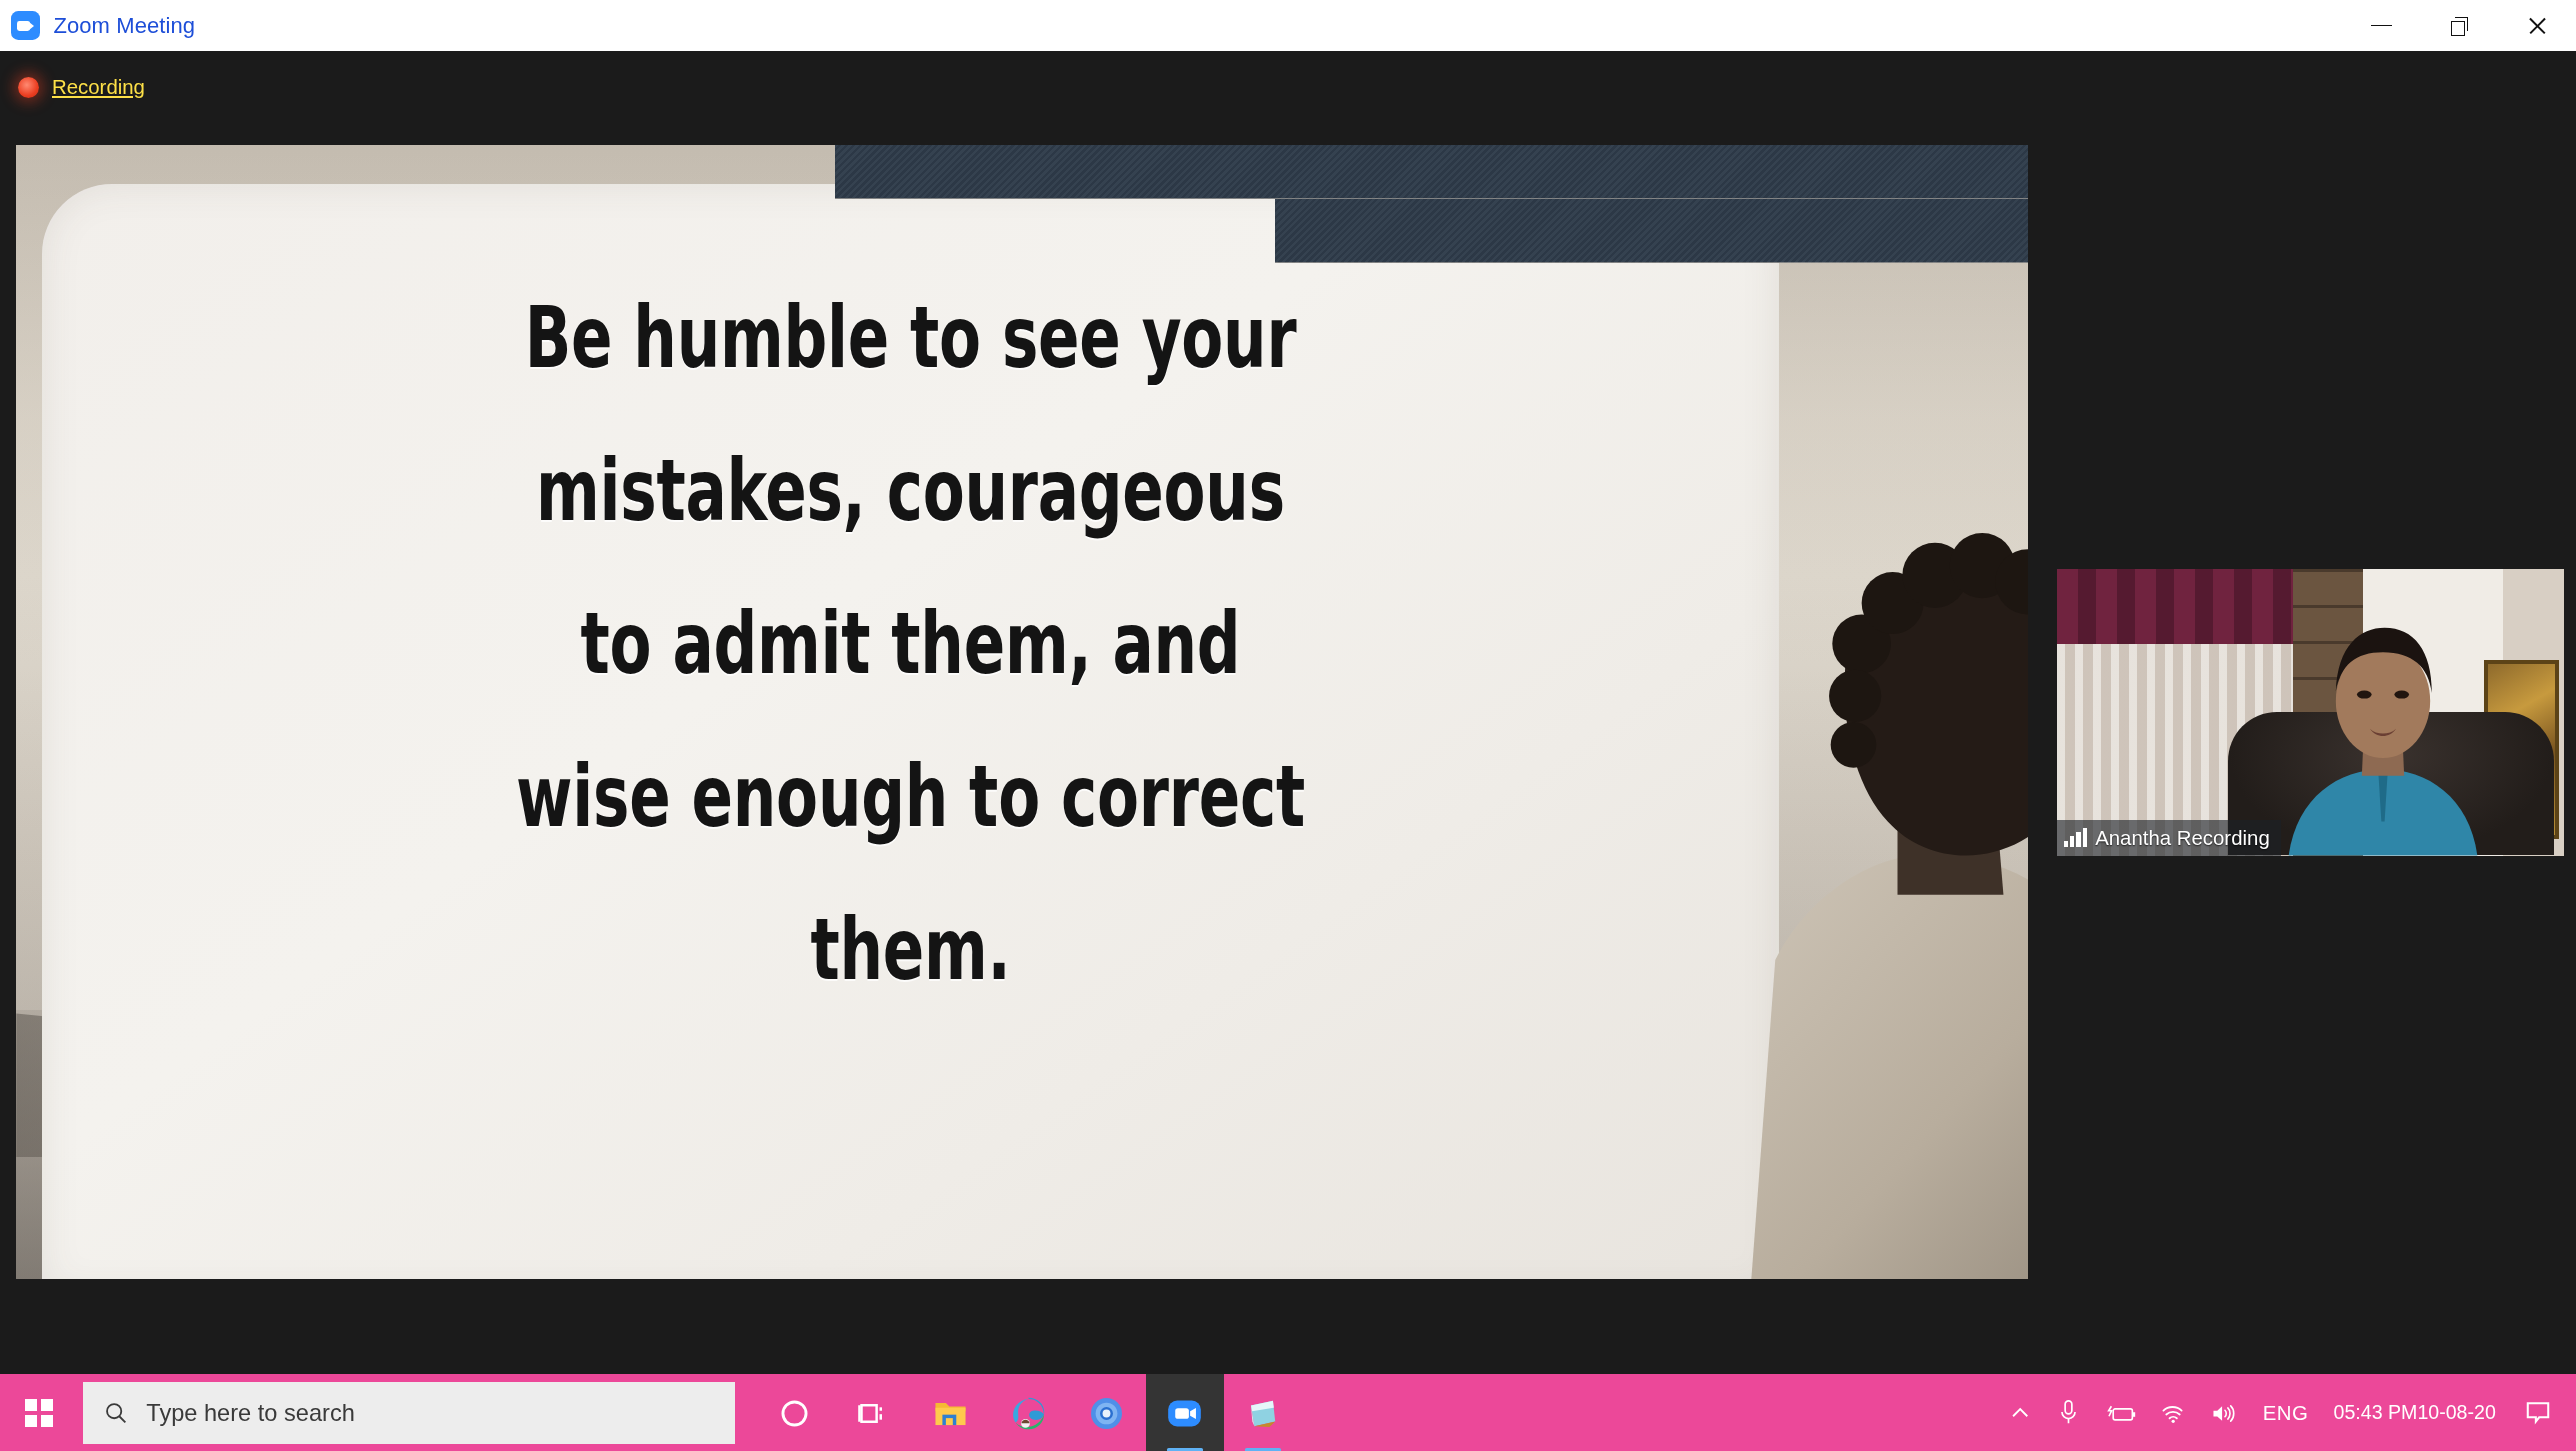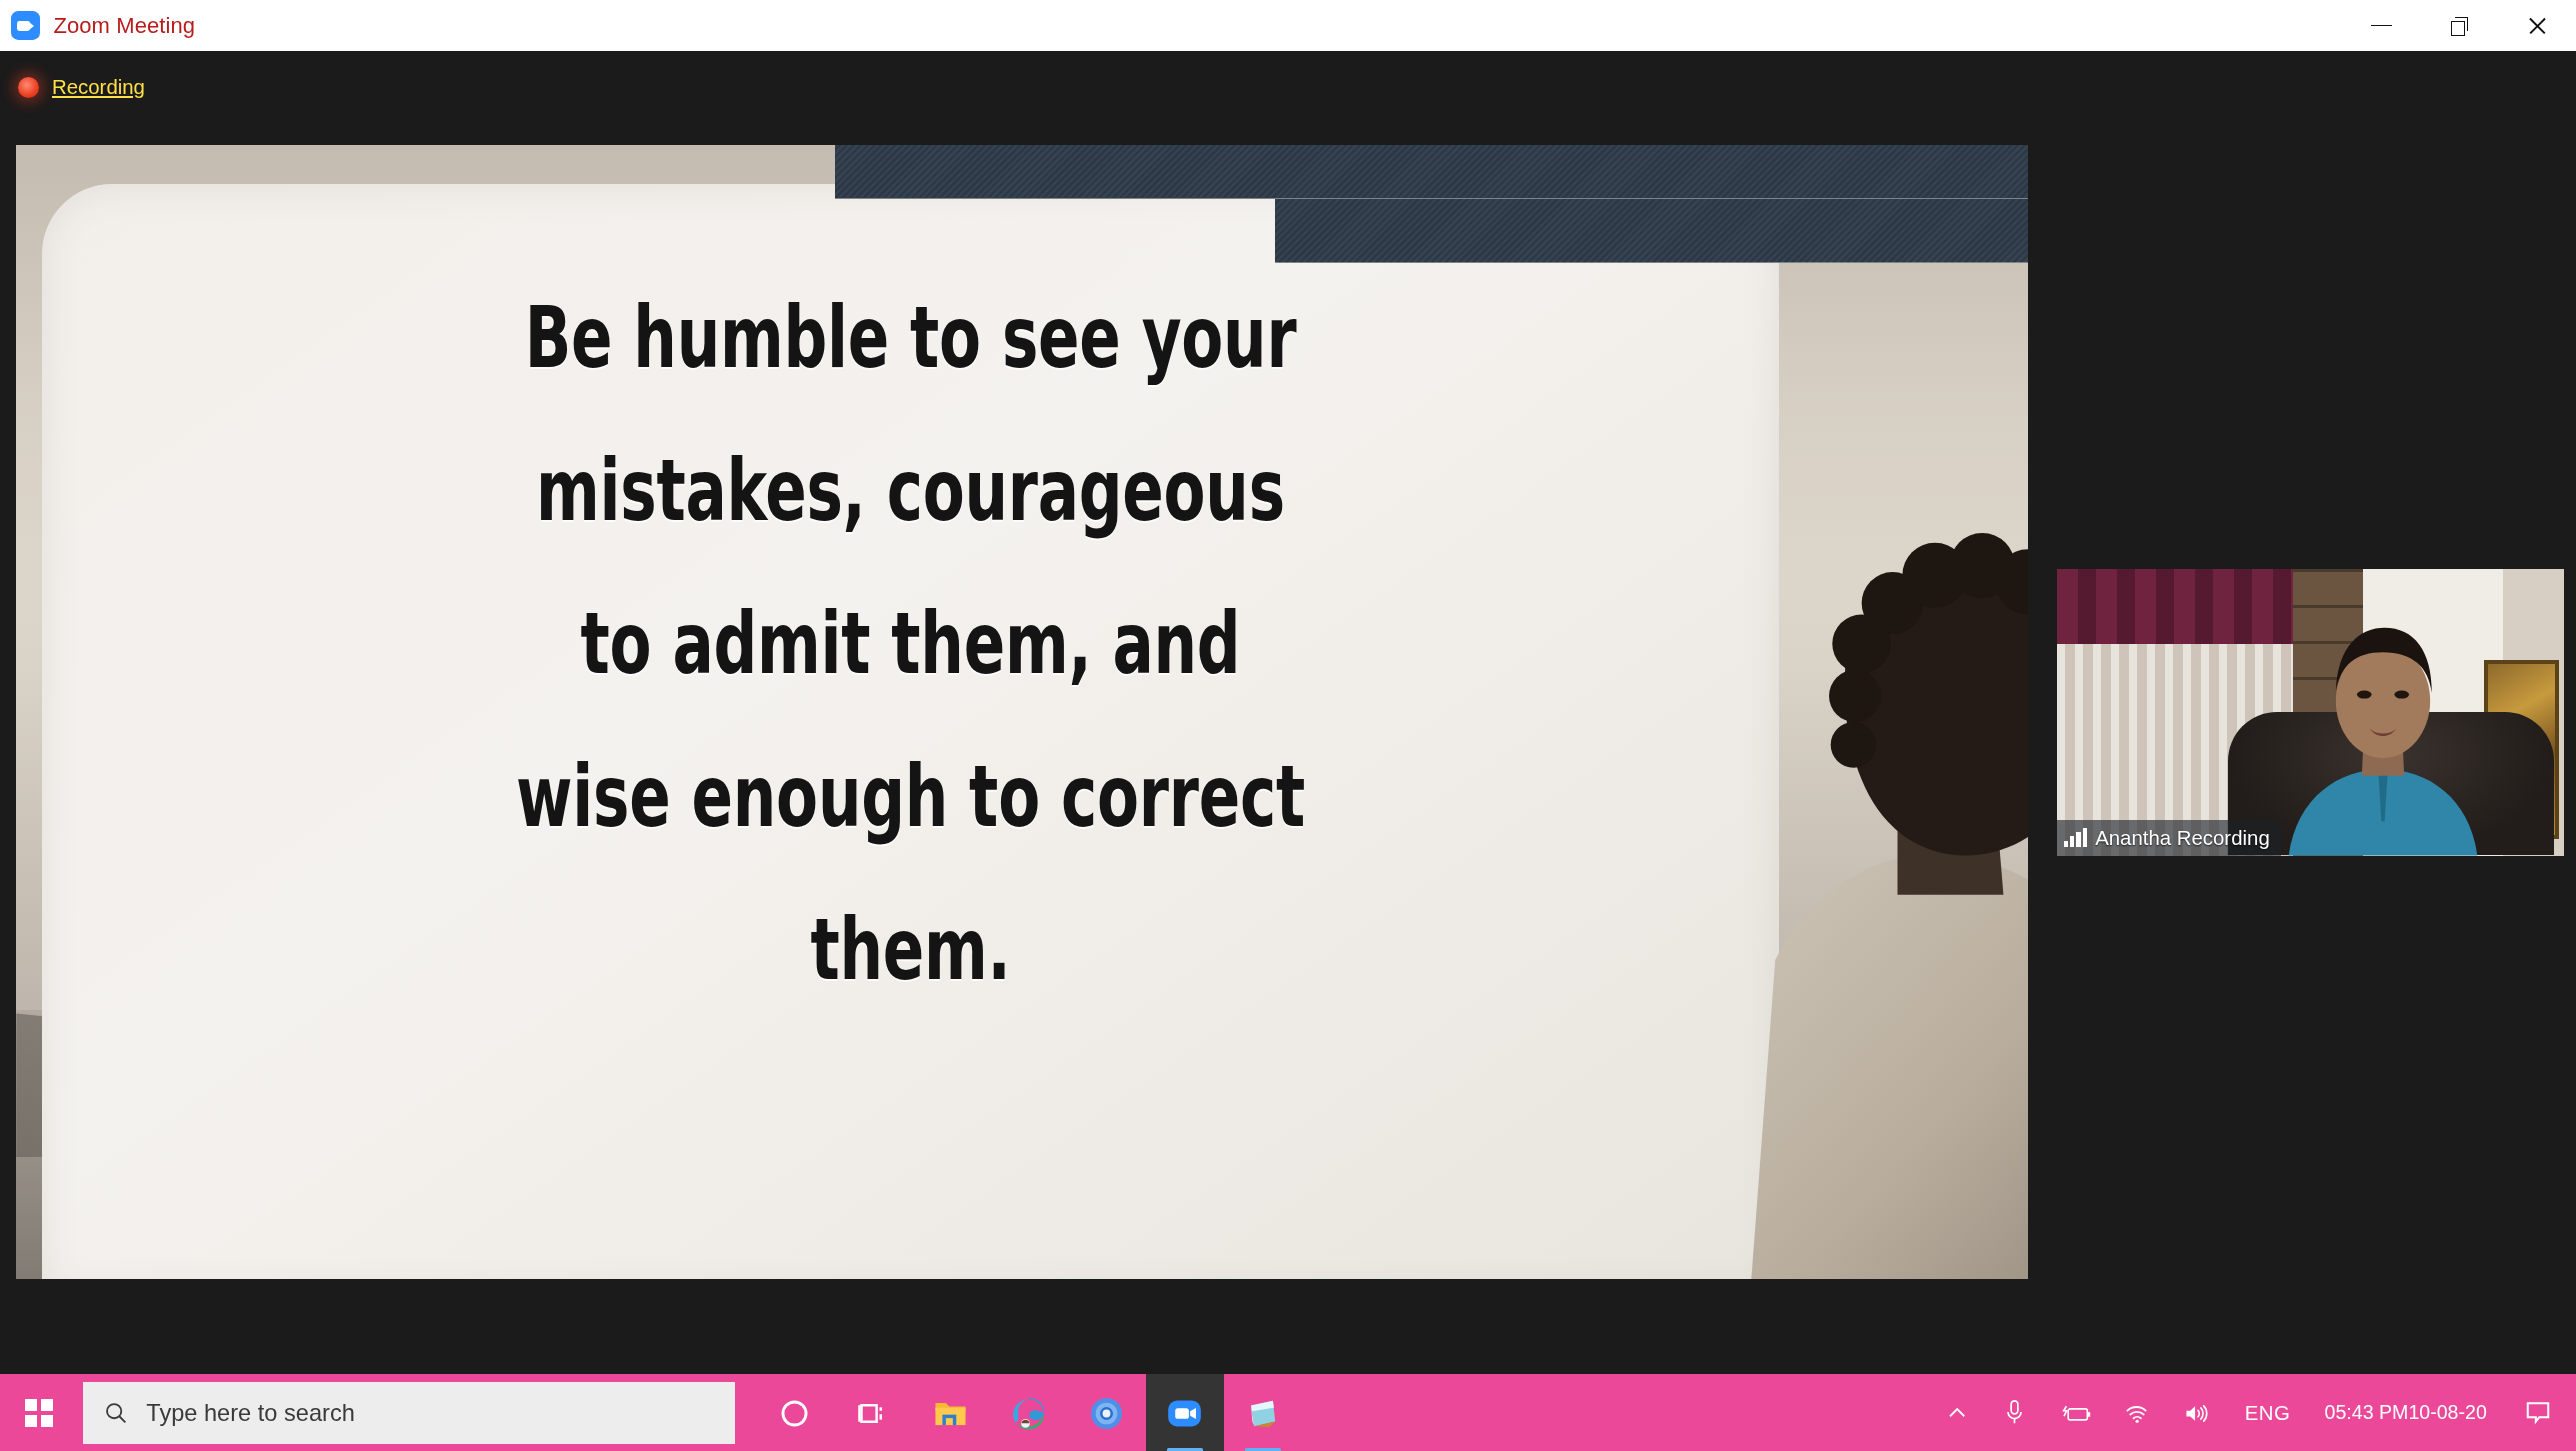--- a/index.html
+++ b/index.html
@@ -9,21 +9,21 @@
   
   #titlebar { position:absolute; left:0; top:0; width:2576px; height:51px;
     background:#ffffff; display:flex; align-items:center; }
   #app-icon { width:29px; height:29px; margin-left:11.4px; background:#2D8CFF;
     border-radius:7.3px; position:relative; flex:0 0 auto; }
   #app-icon .cam-body { position:absolute; left:5.7px; top:9.8px; width:13px; height:9.8px;
     background:#fff; border-radius:2.4px; }
   #app-icon .cam-lens { position:absolute; left:18px; top:10.6px; width:0; height:0;
     border-top:4.1px solid transparent; border-bottom:4.1px solid transparent;
     border-left:5.7px solid #fff; }
-  #app-title { margin-left:13px; font-size:22px; color:#b91c1c; letter-spacing:0.1px; }
+  #app-title { margin-left:13px; font-size:22px; color:#1d4ed8; letter-spacing:0.1px; }
   #winbtns { margin-left:auto; display:flex; height:51px; }
   .winbtn { width:78px; height:51px; display:flex; align-items:center;
     justify-content:center; background:#fff; }
   .wb-min { width:21px; height:1.6px; background:#111; }
   .wb-max { width:16.3px; height:16.3px; position:relative; }
   .wb-max::before { content:""; position:absolute; left:0; top:4.1px; width:12.2px; height:12.2px;
     border:1.6px solid #111; background:#fff; }
   .wb-max::after { content:""; position:absolute; left:4.1px; top:0; width:12.2px; height:12.2px;
     border:1.6px solid #111; border-bottom:none; border-left:none; }
   .wb-close { width:19.6px; height:19.6px; position:relative; }
@@ -149,21 +149,21 @@
   #search-icon { margin:0 18px 0 21px; flex:0 0 auto; }
   #search-input { flex:1; border:none; outline:none; background:transparent;
     font-size:23.6px; color:#3a3a3a; font-family:"Liberation Sans", sans-serif; }
   #search-input::placeholder { color:#3a3a3a; opacity:1; }
   #tb-apps { display:flex; align-items:center; height:78px; margin-left:21px; }
   .tb-app { width:78px; height:78px; display:flex; align-items:center;
     justify-content:center; position:relative; }
   .tb-app.active { background:#343434; }
   .tb-app.running::after { content:""; position:absolute; left:21px; bottom:0;
     width:36px; height:4.1px; background:#5fb2f5; border-radius:1.6px; }
-  #tray { margin-left:auto; display:flex; align-items:center; height:78px; padding-right:6.5px;gap:9px; }
+  #tray { margin-left:auto; display:flex; align-items:center; height:78px; padding-right:6.5px; }
   .tray-item { padding:0 12.2px; height:78px; display:flex; align-items:center;
     justify-content:center; color:#fff; }
   #tray-lang { font-size:20.4px; color:#fff; letter-spacing:0.5px; }
   #clock { display:flex; flex-direction:row; align-items:center; justify-content:center;
     height:78px; padding:0 13px; color:#fff; font-size:19.6px; line-height:1.38; }
   #action-center { padding:0 18px 0 14.7px; height:78px; display:flex; align-items:center; }
 </style>
 </head>
 <body>
 

